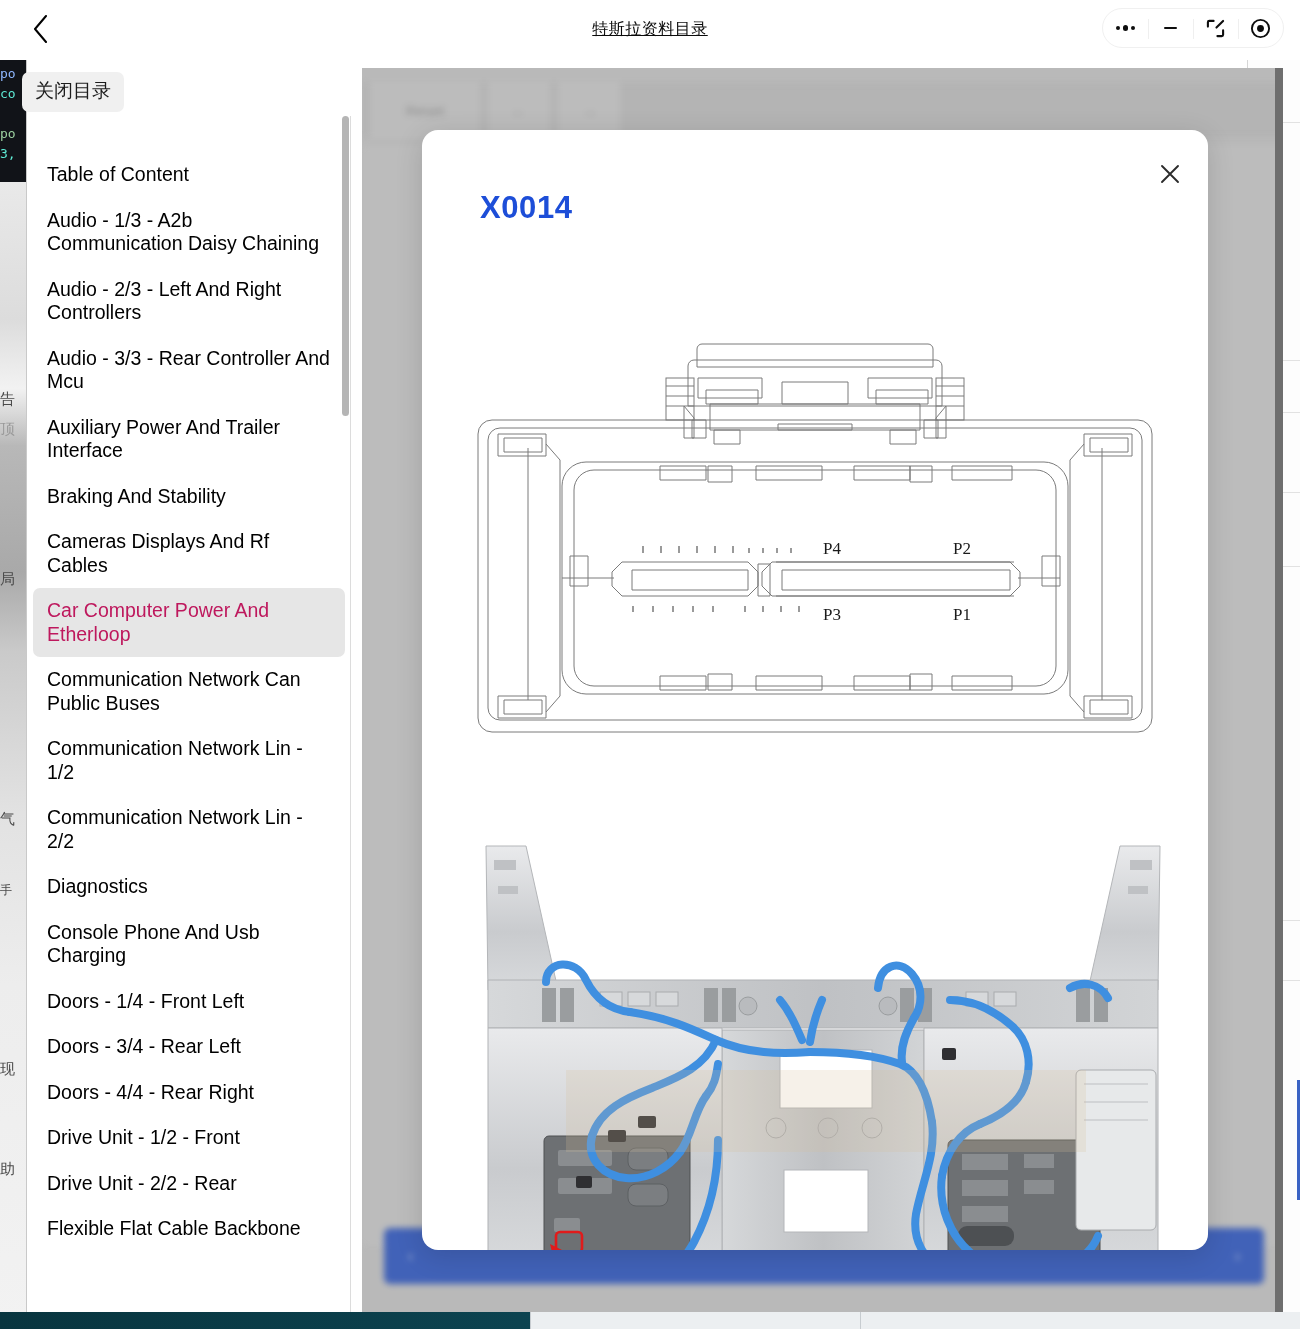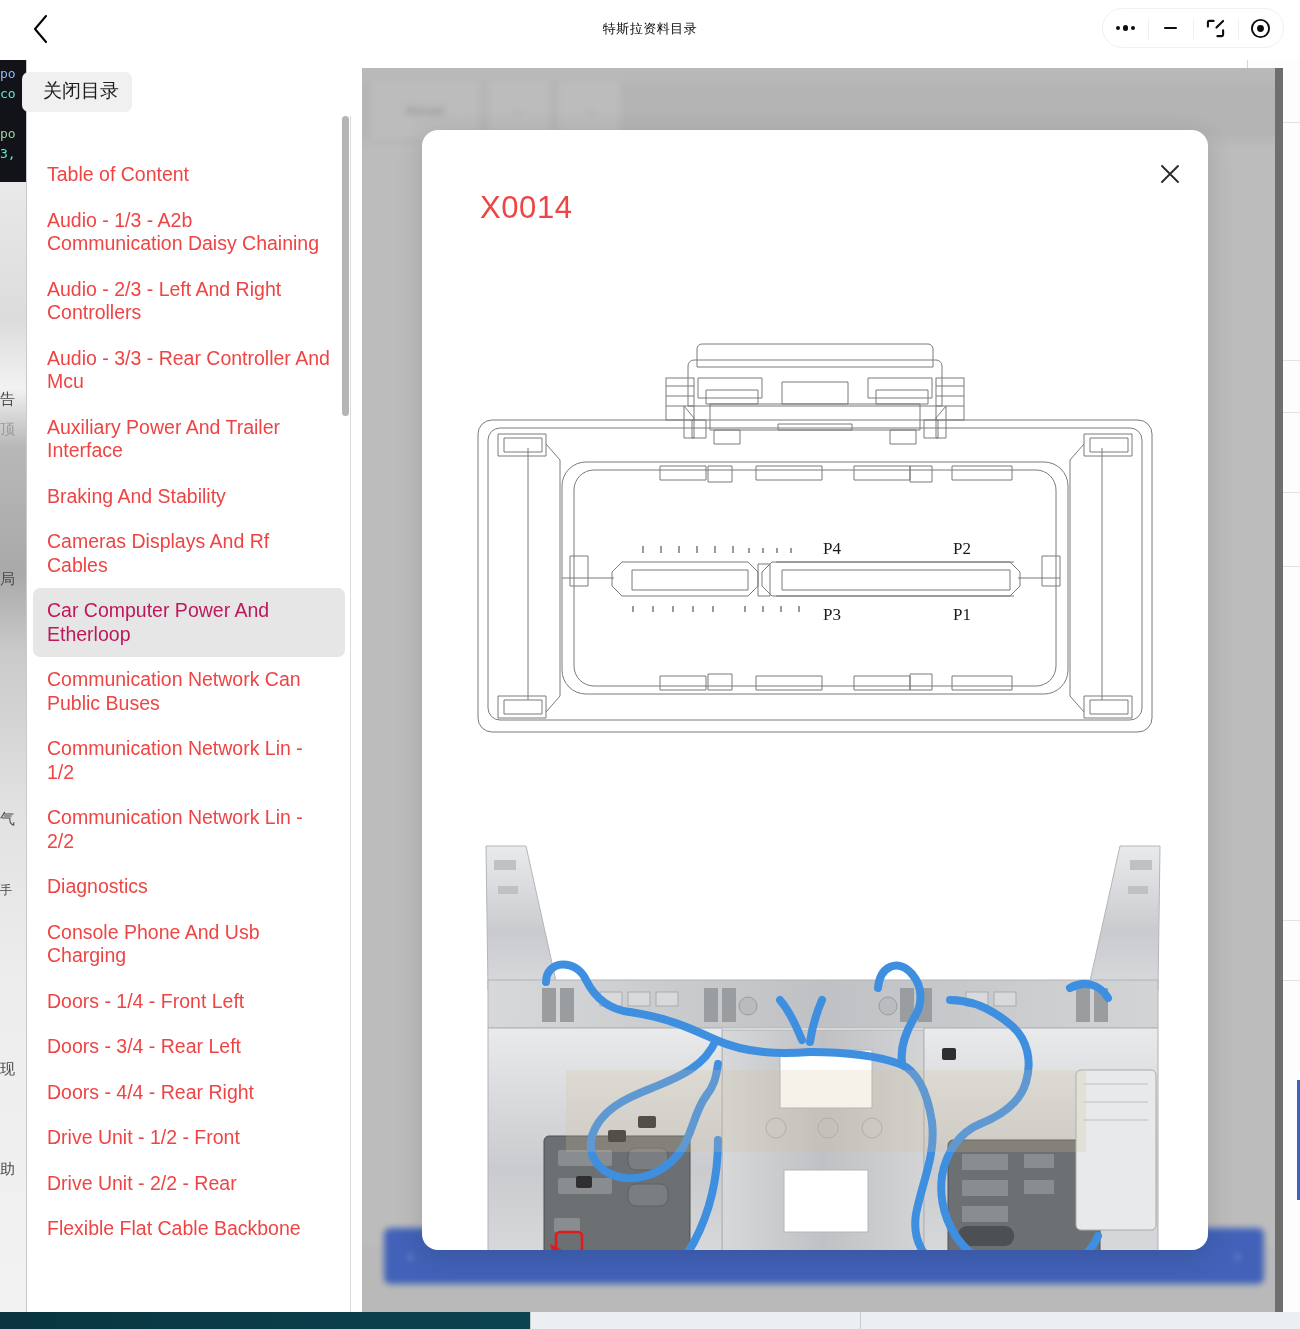--- a/index.html
+++ b/index.html
@@ -90,22 +90,23 @@
   }
   #back-btn {
     position: absolute; left: 22px; top: 10px; width: 38px; height: 38px;
     display: flex; align-items: center; justify-content: center;
     cursor: pointer;
   }
   #back-btn svg { display: block; }
   #app-title {
     position: absolute; left: 0; top: 0; width: 1300px; height: 58px;
     display: flex; align-items: center; justify-content: center;
-    font-size: 13px; color: #0b0b0b; letter-spacing: 0.5px;
+    font-size: 16px; color: #0b0b0b; letter-spacing: 0.5px;
     font-family: "DejaVu Sans", sans-serif;
+    text-decoration: underline;
   }
   .dots { display: flex; gap: 2.5px; align-items: center; }
   .dots i { width: 4px; height: 4px; border-radius: 50%; background: #0d0d0d; display: block; }
   .dots i.mid { width: 5.5px; height: 5.5px; }
   .minus { width: 13px; height: 2.6px; border-radius: 2px; background: #0d0d0d; }
 
   
   #capsule4 {
     position: absolute; right: 16px; top: 8px;
     width: 182px; height: 40px; border-radius: 20px;
@@ -170,21 +171,21 @@
     overflow: hidden;
     box-shadow: 0 6px 28px rgba(0,0,0,0.14);
   }
   #modal-close {
     position: absolute; right: 22px; top: 28px;
     width: 32px; height: 32px; cursor: pointer;
     display: flex; align-items: center; justify-content: center;
   }
   #modal-title {
     position: absolute; left: 58px; top: 60px;
-    font-size: 31px; font-weight: 400; color: #ef4444;
+    font-size: 31px; font-weight: 700; color: #1d4ed8;
     letter-spacing: 0.6px;
   }
   #modal-scroll {
     position: absolute; left: 0; top: 110px; width: 786px; height: 1010px;
     overflow: hidden;
   }
 
   
   #connector-figure {
     position: absolute; left: 0; top: 98px; width: 786px; height: 420px;
@@ -209,31 +210,31 @@
   }
   #toc-list {
     position: absolute; left: 0; top: 0; width: 324px; height: 1271px;
     padding: 36px 0 0 0;
   }
   .toc-item {
     margin: 0 6px 0 6px;
     padding: 11px 14px;
     border-radius: 7px;
     font-size: 19.5px; line-height: 23.5px;
-    color: #ef4444;
+    color: #000000;
     cursor: pointer;
   }
   .toc-item.active { background: #e6e6e6; color: #be185d; }
   #toc-scrollbar {
     position: absolute; right: 1px; top: 0; width: 7px; height: 300px;
     background: #b5b5b5; border-radius: 4px; cursor: pointer;
   }
   #toc-close-btn {
     position: absolute; left: 22px; top: 14px;
-    padding: 6px 13px 8px 21px;
+    padding: 6px 13px 8px 13px;
     background: #f0f0f0; border-radius: 7px;
     font-size: 19px; color: #1c1c1c;
     font-family: "DejaVu Sans", sans-serif;
     cursor: pointer; z-index: 5;
   }
 </style>
 </head>
 <body>
 
 <div id="desktop">

